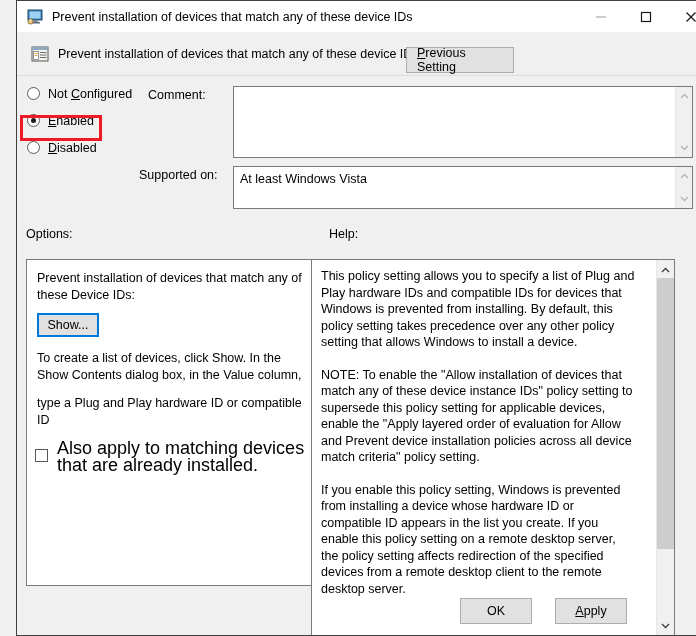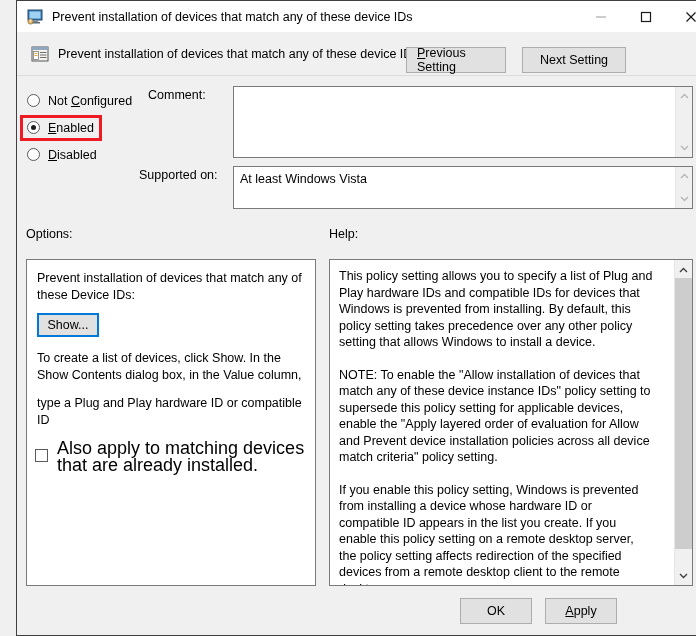--- a/index.html
+++ b/index.html
@@ -99,32 +99,31 @@
     color: #000;
     height: 26px;
     display: flex;
     align-items: center;
     justify-content: center;
     box-sizing: border-box;
     padding: 0 10px;
     cursor: default;
   }
   .btn u { text-decoration: underline; }
-  .btn-prev { width: 100px; }
+  .btn-prev { width: 108px; }
   .btn-next { width: 104px; }
 
   
   .radios {
     position: absolute;
     left: 10px; top: 86px;
     width: 120px;
   }
   .radio-row {
     display: flex;
-    align-items: center;
     height: 27px;
     position: relative;
   }
   .radio-mark {
     width: 13px; height: 13px;
     border-radius: 50%;
     border: 1px solid #5a5a5a;
     background: #fff;
     box-sizing: border-box;
     flex: none;
@@ -253,22 +252,22 @@
     margin-left: -2px;
   }
   .checkbox-label {
     margin-left: 9px;
     font-size: 18px;
     line-height: 17px;
   }
 
   
   .help-panel {
-    left: 312px; top: 258px;
-    width: 364px; height: 327px;
+    left: 294px; top: 258px;
+    width: 364px; height: 377px;
     display: flex;
     overflow: hidden;
     gap: 12px;
   }
   .help-inner {
     flex: 1;
     padding: 8px 9px 0 9px;
     font-size: 12.5px;
     line-height: 16.5px;
     overflow: hidden;
@@ -298,21 +297,21 @@
     width: 17px;
     height: 271px;
     background: #cdcdcd;
   }
 
   
   .footer-buttons {
     position: absolute;
     left: 443px; top: 597px;
     display: flex;
-    gap: 13px;
+    gap: 23px;
   }
   .btn-ok, .btn-cancel, .btn-apply { width: 72px; height: 26px; }
 </style>
 </head>
 <body>
 
 <div class="window">
 
   <div class="titlebar">
     <span class="title-icon">
@@ -359,21 +358,20 @@
         <line x1="9" y1="12.5" x2="15.5" y2="12.5" stroke="#6b6e72" stroke-width="1"></line>
       </svg>
     </span>
     <span class="header-title">Prevent installation of devices that match any of these device IDs</span>
   </div>
 
   <div class="header-buttons">
     <div class="btn btn-prev">
         <span><u>P</u><span>revious Setting</span></span>
       </div>
-    <div class="btn btn-next">Next Setting</div>
   </div>
 
   <div class="radios">
     <div class="radio-row">
       <span class="radio-mark"></span>
       <span class="radio-label">Not <u>C</u>onfigured</span>
     </div>
     <div class="radio-row">
       <span class="radio-mark checked"></span>
       <span class="radio-label"><u>E</u>nabled</span>

